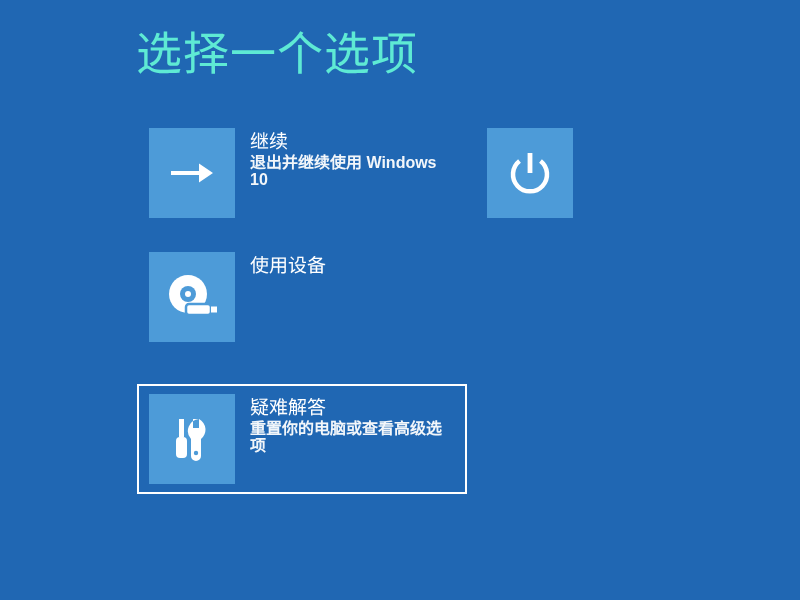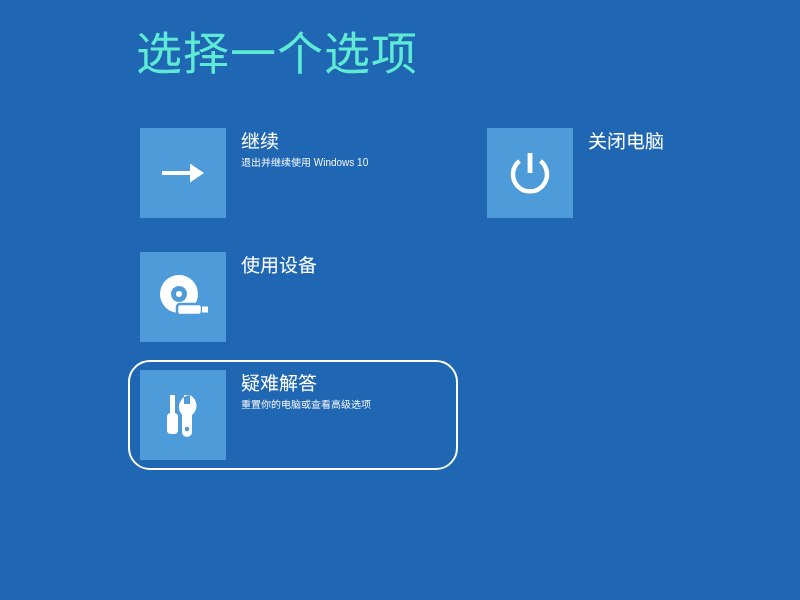--- a/index.html
+++ b/index.html
@@ -33,21 +33,21 @@
     font-weight: 300;
     line-height: 56px;
     letter-spacing: 1px;
     color: #5eead4;
     white-space: nowrap;
   }
 
   
   .col-left {
     position: absolute;
-    left: 128px;
+    left: 137px;
     top: 118px;
     width: 330px;
   }
   .col-right {
     position: absolute;
     left: 475px;
     top: 118px;
     width: 310px;
   }
 
@@ -80,34 +80,34 @@
     min-width: 0;
   }
   .option-title {
     font-size: 19px;
     font-weight: 300;
     line-height: 24px;
     color: #ffffff;
     white-space: nowrap;
   }
   .option-sub {
-    font-size: 10px;
-    font-weight: 400;
+    font-size: 16px;
+    font-weight: 700;
     line-height: 17px;
     color: #f2f6fa;
     max-width: 200px;
   }
   .option-sub.wide {
     max-width: 210px;
   }
   .option-sub:empty { display: none; }
 
   
   .row-gap-1 { margin-top: 14px; text-align: right; }
-  .row-gap-2 { margin-top: 8px; border-radius: 22px; }
+  .row-gap-2 { margin-top: 32px; }
 
   svg { display: block; }
 </style>
 </head>
 <body>
 
 <div class="screen">
 
   <div class="page-title">选择一个选项</div>
 
@@ -172,21 +172,17 @@
 
     <div class="option">
       <div class="tile">
         <span>
           <svg width="48" height="48" viewBox="0 0 48 48" aria-hidden="true">
             <path d="M13.5 12 A17 17 0 1 0 34.5 12" fill="none" stroke="#ffffff" stroke-width="4.5" stroke-linecap="butt"></path>
             <rect x="21.6" y="4" width="4.8" height="20" fill="#ffffff"></rect>
           </svg>
         </span>
       </div>
-      <div class="option-text">
-        <div class="option-title">关闭电脑</div>
-
-      </div>
     </div>
 
   </div>
 
 </div>
 
 </body></html>

